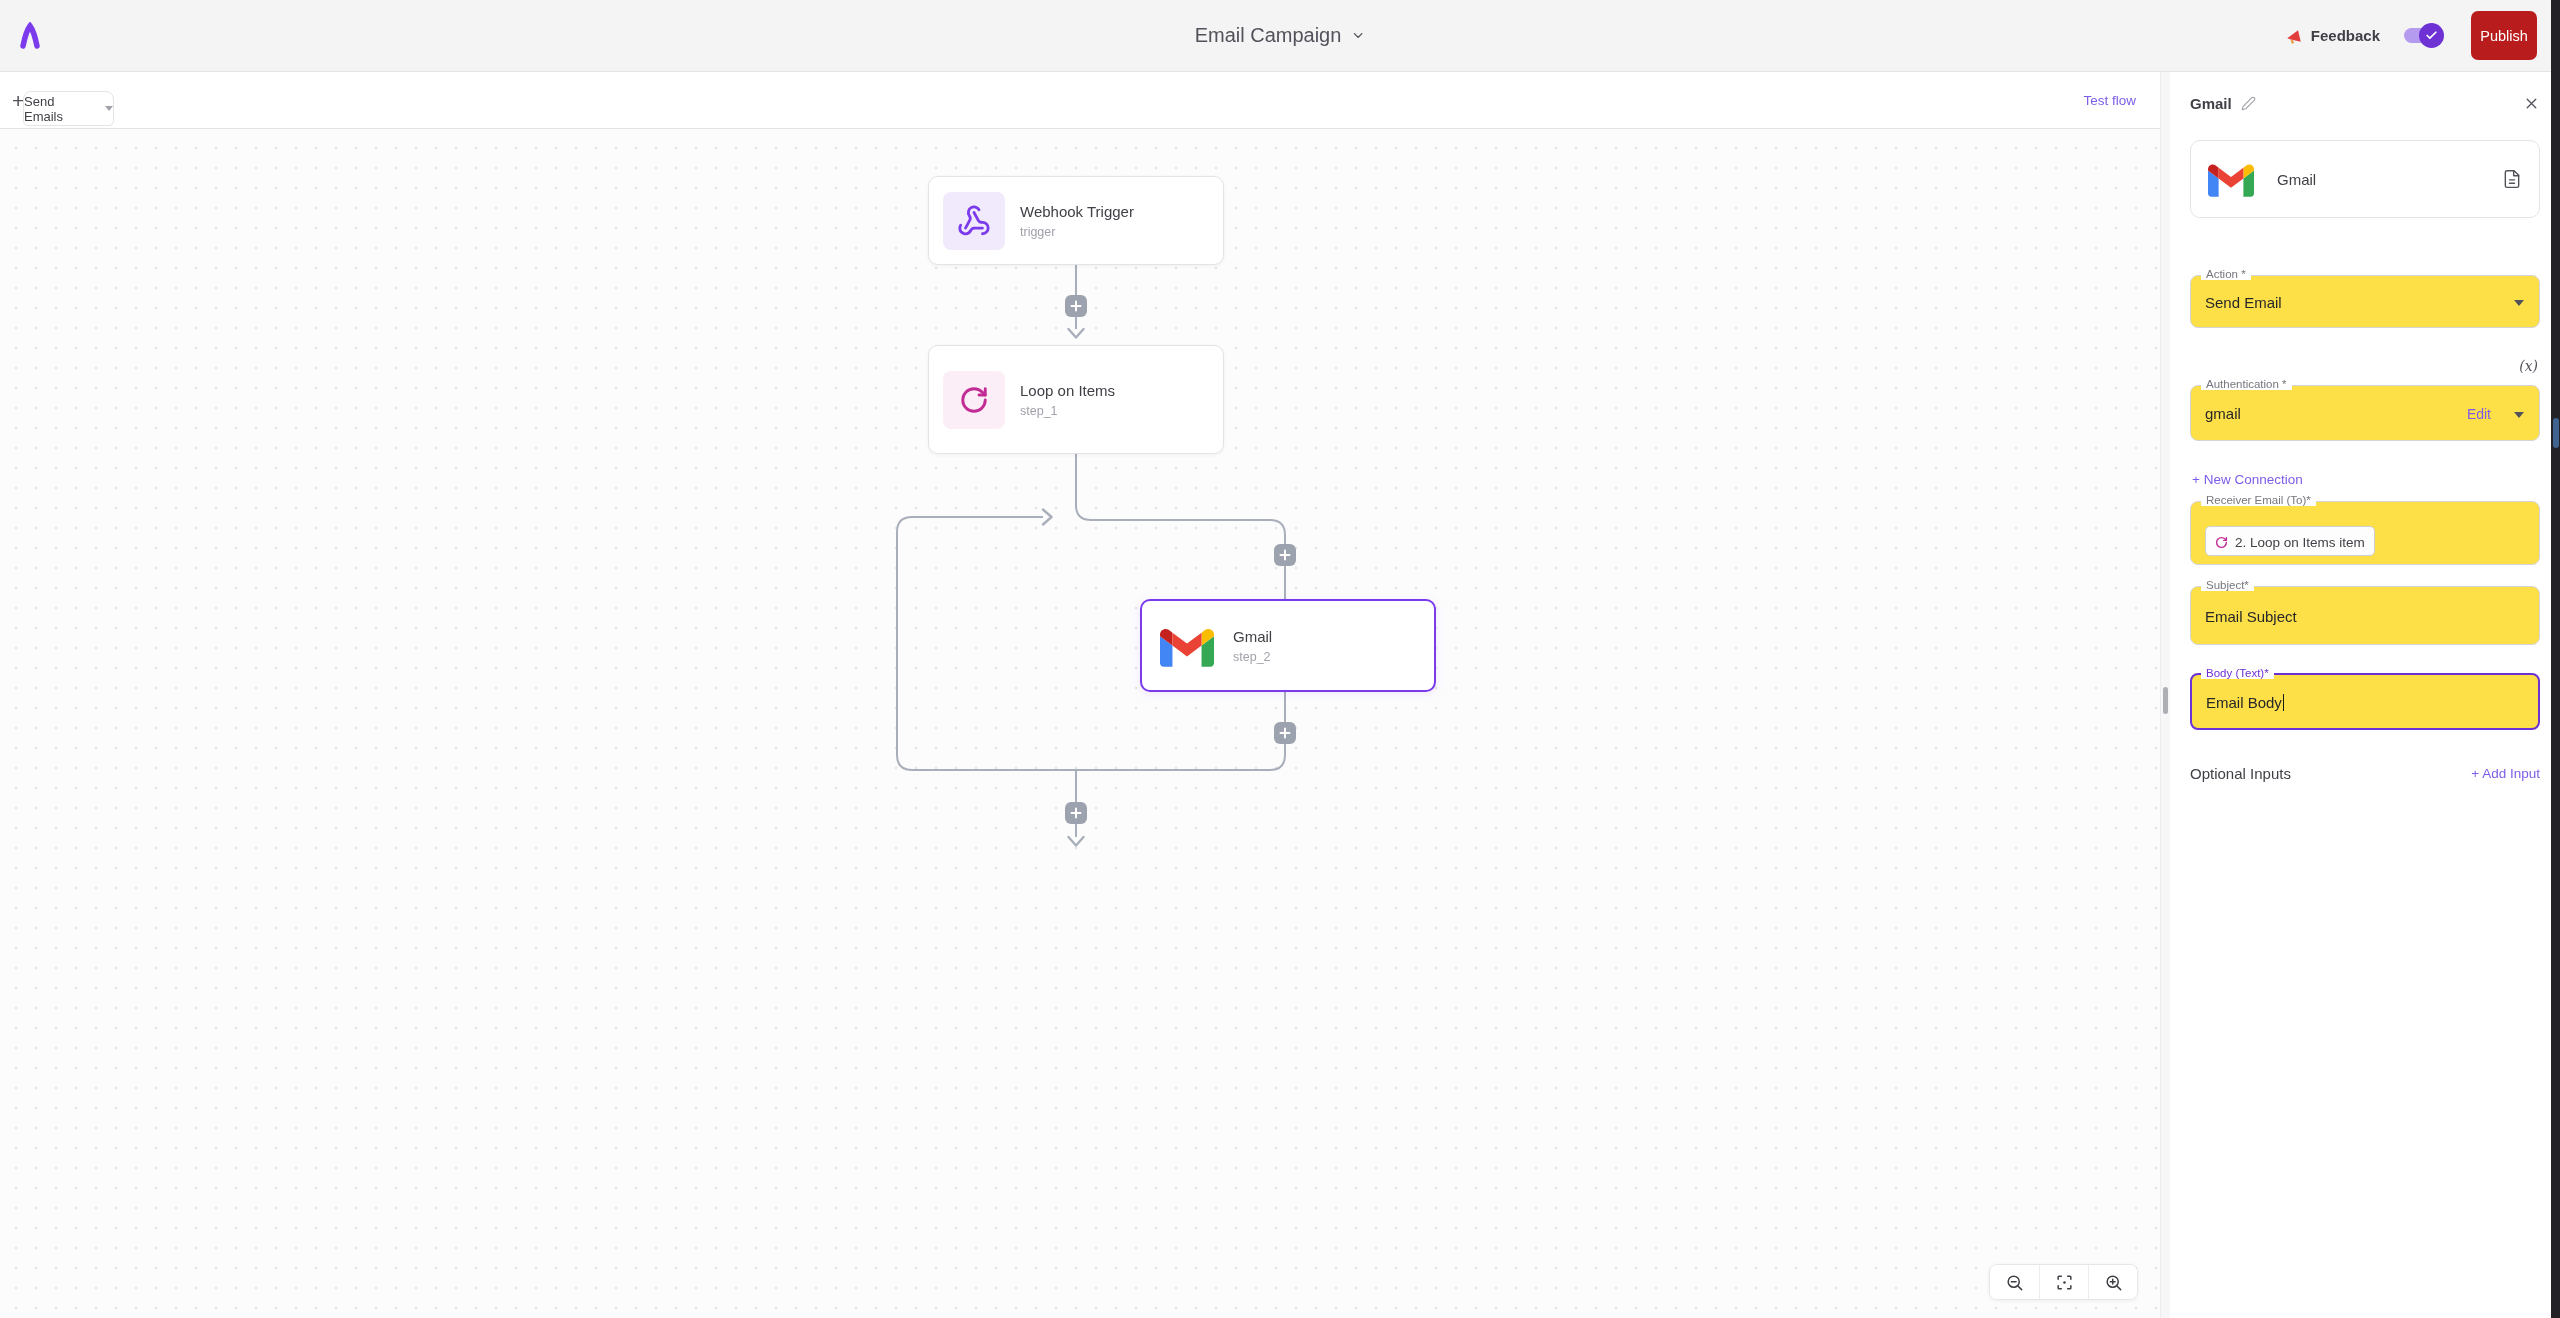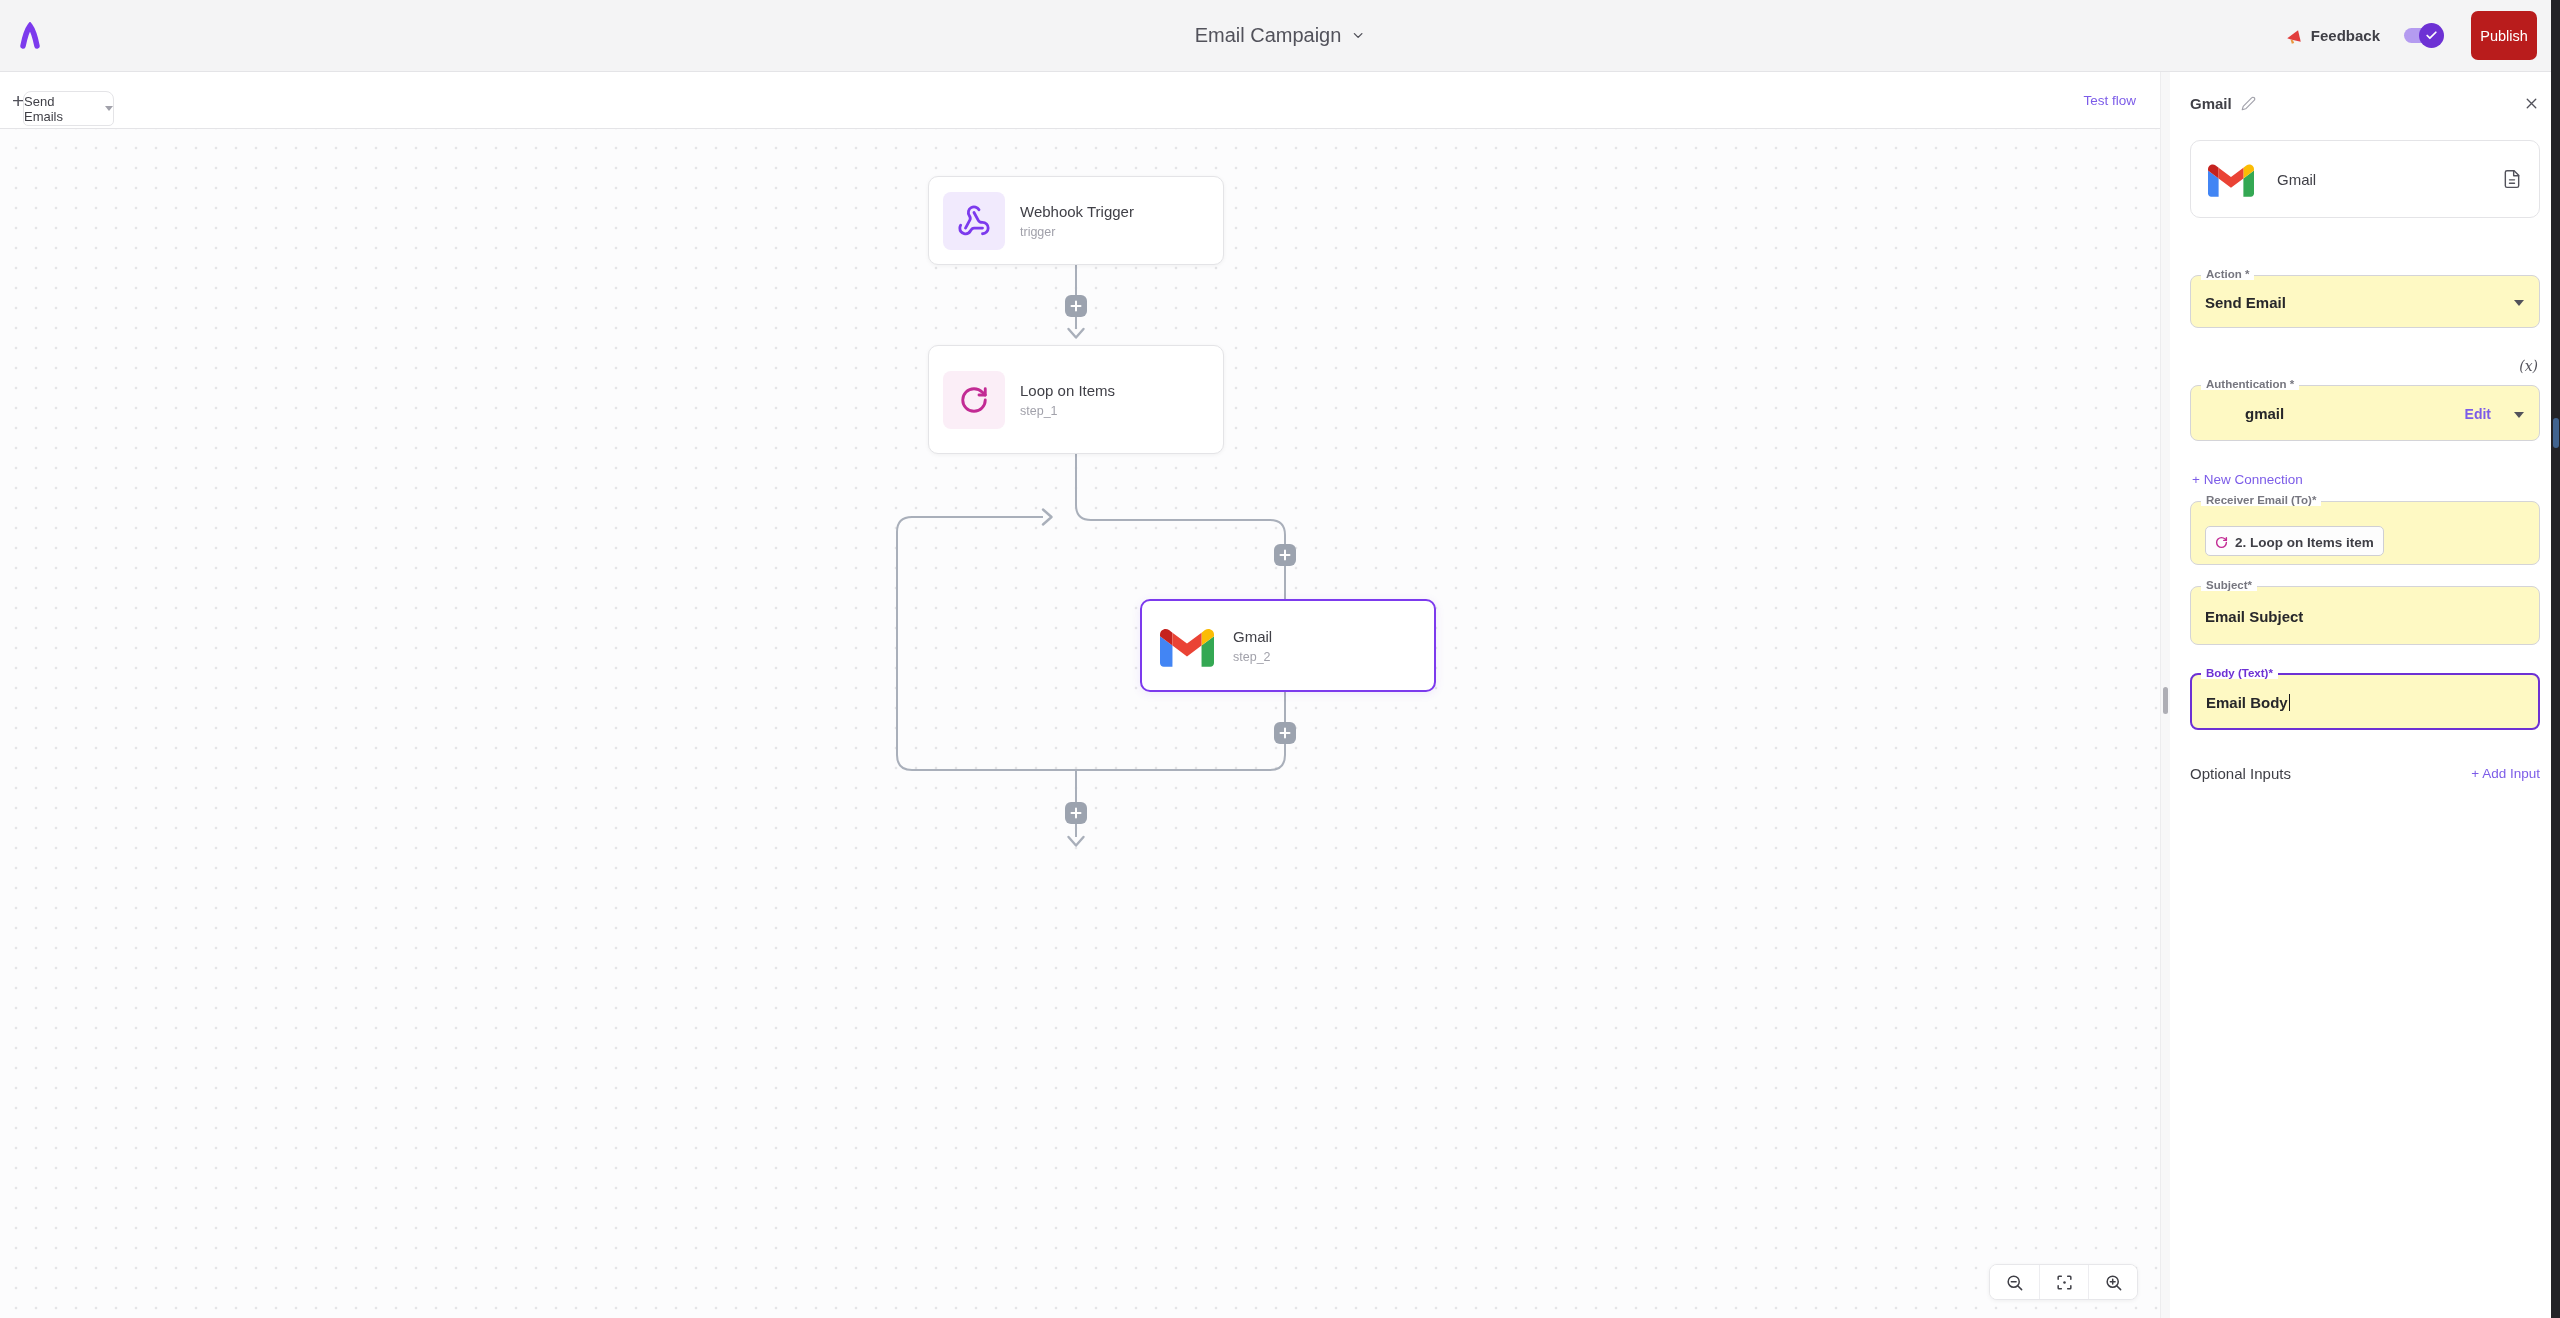--- a/index.html
+++ b/index.html
@@ -74,36 +74,36 @@
   .panel { width: 390px; background: #fff; padding: 0 20px; position: relative; }
   .panel-header { margin-top: 23px; display: flex; align-items: center; gap: 9px; }
   .panel-title { font-size: 15px; font-weight: 600; color: #3f3f46; }
   .panel-close { margin-left: auto; cursor: pointer; display: flex; }
 
   .app-card { margin-top: 28px; height: 78px; border: 1px solid #e4e4e7; border-radius: 10px;
     display: flex; align-items: center; padding: 0 17px; }
   .app-card-name { font-size: 15px; color: #3f3f46; margin-left: 23px; }
   .doc-icon { margin-left: auto; display: flex; cursor: pointer; }
 
-  .field { position: relative; border: 1px solid #d4d4d8; border-radius: 8px; background: #fef9c3; font-weight: bold; }
+  .field { position: relative; border: 1px solid #d4d4d8; border-radius: 8px; background: #fde047; }
   .flabel { position: absolute; top: -8px; left: 10px; background: #fff; padding: 0 5px;
     font-size: 11.5px; color: #76767f; white-space: nowrap; }
   .fvalue { font-size: 15px; color: #27272a; padding: 0 14px; }
 
   .field-action { margin-top: 57px; height: 53px; cursor: pointer; }
   .field-action .fvalue { padding-top: 18px; }
   .select-caret { position: absolute; right: 15px; top: 24px; width: 0; height: 0;
     border-left: 5px solid transparent; border-right: 5px solid transparent;
     border-top: 6px solid #52525b; }
 
   .dyn-row { display: flex; justify-content: flex-end; margin: 31px 2px 0 0; }
   .dyn-toggle { font-size: 14px; font-style: italic; color: #52525b;
     font-family: "DejaVu Serif", serif; cursor: pointer; line-height: 1; }
 
-  .field-auth { margin-top: 12px; height: 56px; padding-left: 40px; }
+  .field-auth { margin-top: 12px; height: 56px; }
   .field-auth .fvalue { padding-top: 19px; }
   .edit-link { position: absolute; right: 48px; top: 20px; font-size: 14px; color: #7c5ce8; cursor: pointer; }
   .field-auth .select-caret { top: 26px; }
 
   .new-connection { margin-top: 31px; font-size: 13.5px; font-weight: 500; color: #7c5ce8;
     cursor: pointer; padding-left: 2px; }
 
   .field-receiver { margin-top: 14px; height: 64px; cursor: text; }
   .token-chip { display: inline-flex; align-items: center; gap: 7px; margin: 24px 0 0 14px;
     border: 1px solid #cfcfd4; border-radius: 5px; padding: 8px 9px 5px; background: #fdfdfd; }

